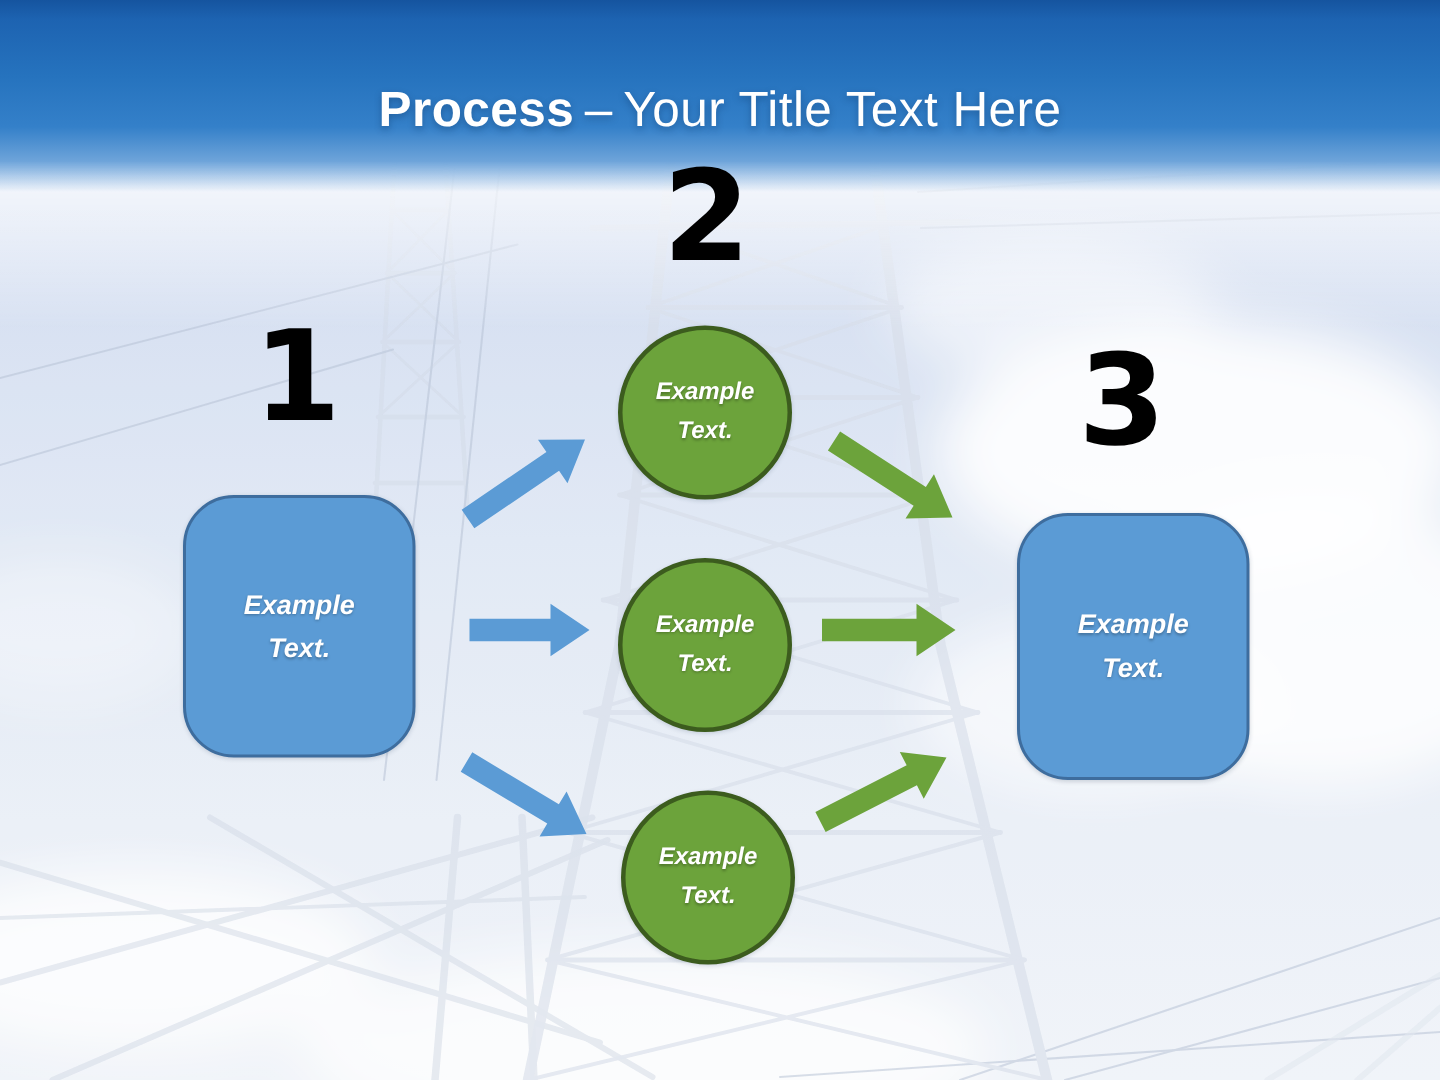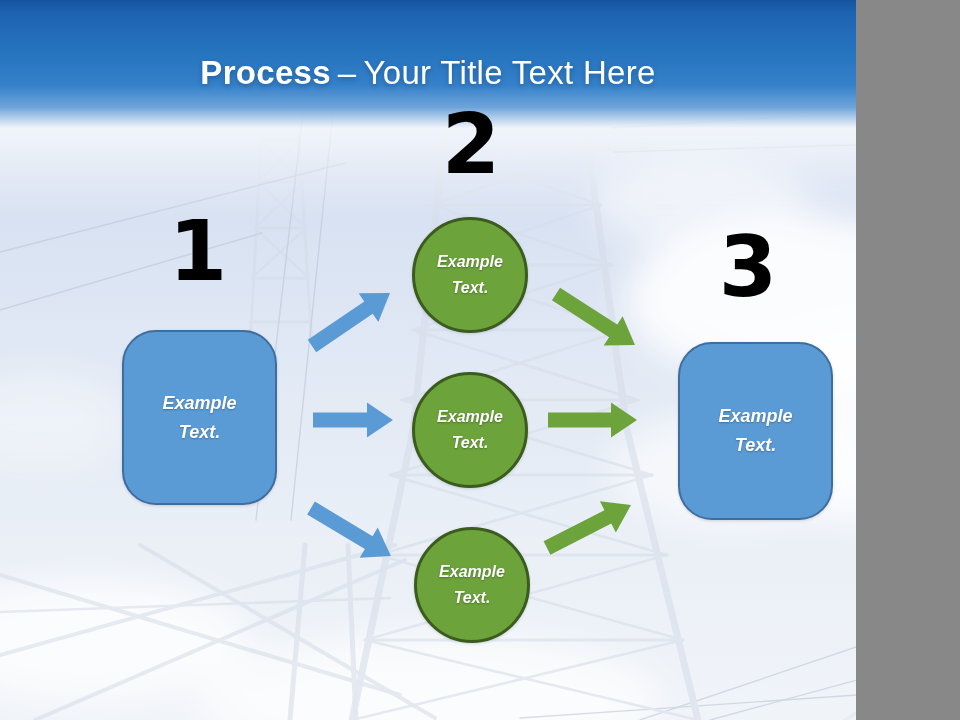--- a/index.html
+++ b/index.html
@@ -1,17 +1,17 @@
 <!DOCTYPE html>
 <html><head>
 <meta charset="utf-8">
 <style>
   html,body{margin:0;padding:0;background:#888;}
   .slide{
-    position:relative;width:856px;height:720px;overflow:hidden;
+    position:relative;width:960px;height:720px;overflow:hidden;
     font-family:"Liberation Sans",sans-serif;background:#be185d;
   }
   
   .sky{
     position:absolute;inset:0;
     background:linear-gradient(180deg,#c2d2eb 0%,#cdd9ef 22%,#dce5f3 50%,#e7edf6 76%,#eef2f8 100%);
   }
   svg.photo{position:absolute;left:0;top:0;width:960px;height:720px;}
   .haze{
     position:absolute;left:0;top:88px;width:100%;height:130px;

